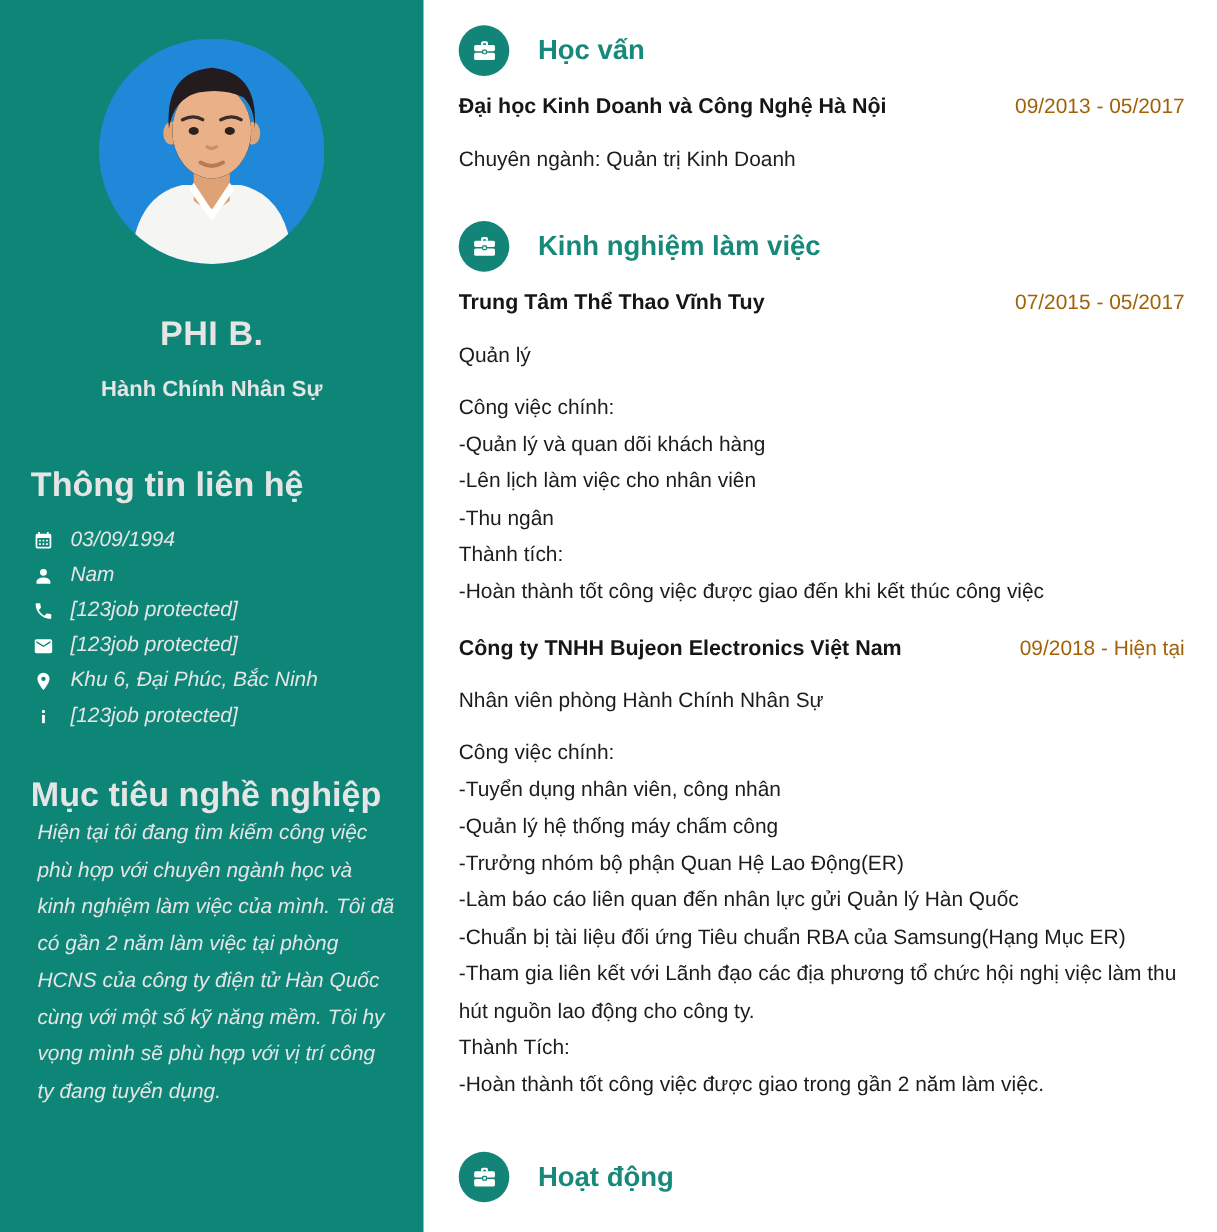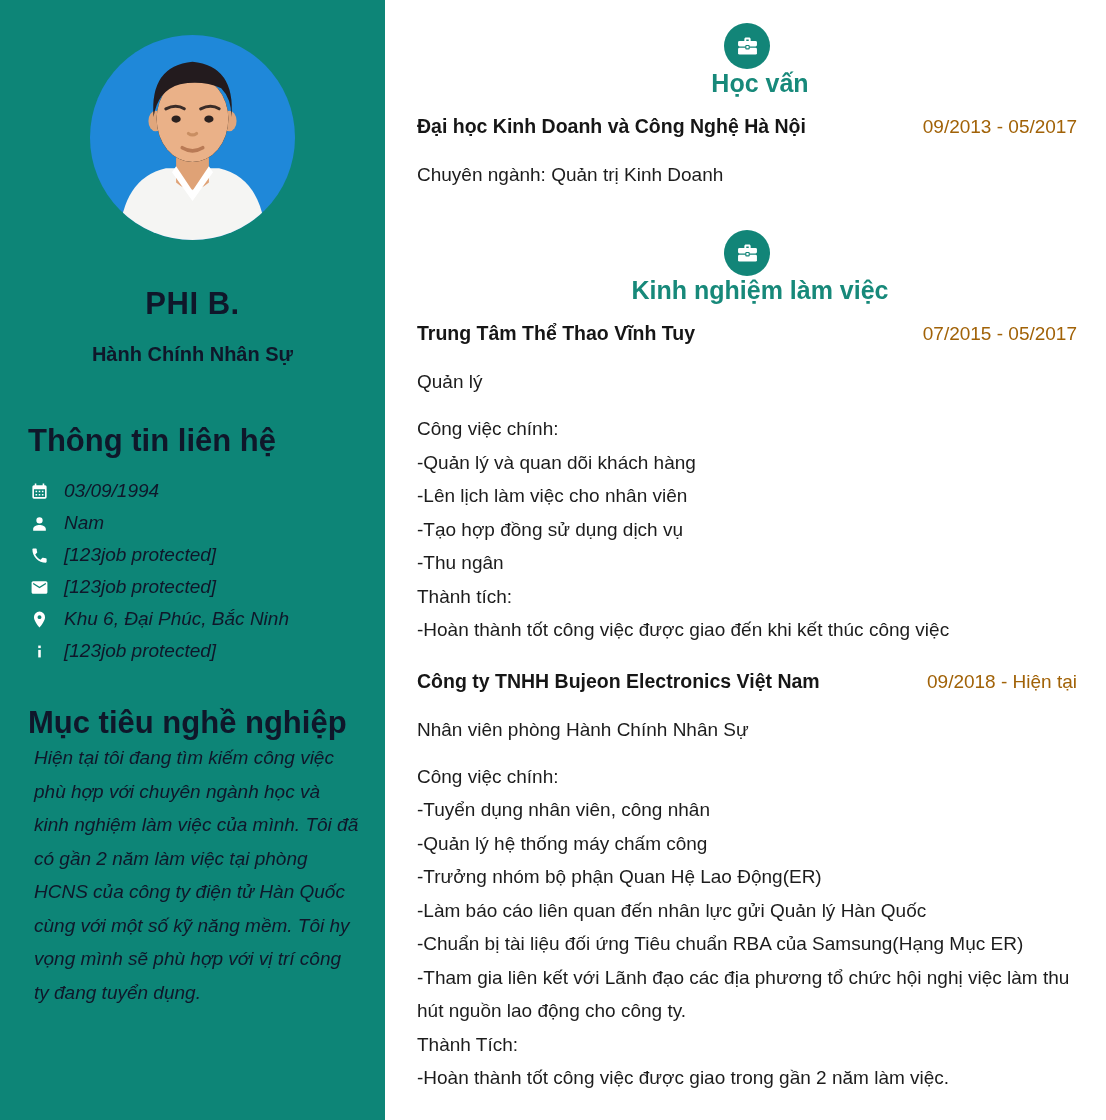--- a/index.html
+++ b/index.html
@@ -1,39 +1,39 @@
 <!DOCTYPE html>
 <html><head>
 <meta charset="utf-8">
 <style>
   * { margin:0; padding:0; box-sizing:border-box; }
   html,body { width:1106px; height:1120px; }
   body { font-family:"Liberation Sans","DejaVu Sans",sans-serif; background:#ffffff; }
   .page { display:flex; width:1106px; height:1120px; overflow:hidden; }
 
   
-  .sidebar { width:385px; min-width:385px; background:#0d8577; color:#0f172a; height:100%; }
+  .sidebar { width:385px; min-width:385px; background:#0d8577; color:#e5e5e5; height:100%; }
   .photo-wrap { width:205px; height:205px; margin:35px auto 0; border-radius:50%; overflow:hidden; }
   .photo-wrap svg { display:block; width:100%; height:100%; }
   .name { margin-top:46px; text-align:center; font-size:31px; font-weight:bold; letter-spacing:.5px; }
   .job-title { margin-top:21px; text-align:center; font-size:20px; font-weight:bold; }
   .side-heading { font-size:31px; font-weight:bold; padding-left:28px; }
   .h-contact { margin-top:57px; }
   .h-objective { margin-top:43px; }
   .h-skills { margin-top:37px; }
   .contact-list { list-style:none; margin-top:21px; padding:0 24px 0 30px;font-style:italic; }
   .contact-item { display:flex; align-items:center; margin-bottom:10px; font-size:19px; }
   .cicon { width:19px; height:19px; margin-right:15px; display:inline-flex; align-items:center; justify-content:center; flex:none; }
   .cicon svg { width:19px; height:19px; fill:#ffffff; }
   .objective-text { padding:0 26px 0 34px; font-size:19px; line-height:33.5px;font-style:italic; }
 
   
   .content { flex:1; padding:23px 29px 0 32px; color:#1c1c1c; }
   .section { margin-bottom:44px; }
-  .section-header { display:flex; align-items:center; margin-bottom:17px;flex-direction:column; }
+  .section-header { display:flex; align-items:center; margin-bottom:17px; }
   .icon-circle { width:46px; height:46px; border-radius:50%; background:#128578; display:flex; align-items:center; justify-content:center; flex:none; }
   .icon-circle svg { width:27px; height:27px; }
   .section-title { font-size:25px; font-weight:bold; color:#17897a; margin-left:26px; }
   .entry + .entry { margin-top:23px; }
   .entry-head { display:flex; justify-content:space-between; align-items:baseline; }
   .entry-name { font-size:19.5px; font-weight:bold; color:#161616; }
   .entry-date { font-size:19px; color:#a16207; white-space:nowrap; margin-left:20px; }
   .entry-role { margin-top:26px; font-size:19px; }
   .entry-details { margin-top:19px; font-size:19px; line-height:33.5px; }
 </style>
@@ -165,21 +165,20 @@
       <div class="entry">
         <div class="entry-head">
           <span class="entry-name">Trung Tâm Thể Thao Vĩnh Tuy</span>
           <span class="entry-date">07/2015 - 05/2017</span>
         </div>
         <div class="entry-role">Quản lý</div>
         <div class="entry-details">
           <div>Công việc chính:</div>
           <div>-Quản lý và quan dõi khách hàng</div>
           <div>-Lên lịch làm việc cho nhân viên</div>
-          <div>-Tạo hợp đồng sử dụng dịch vụ</div>
           <div>-Thu ngân</div>
           <div>Thành tích:</div>
           <div>-Hoàn thành tốt công việc được giao đến khi kết thúc công việc</div>
         </div>
       </div>
 
       <div class="entry">
         <div class="entry-head">
           <span class="entry-name">Công ty TNHH Bujeon Electronics Việt Nam</span>
           <span class="entry-date">09/2018 - Hiện tại</span>

